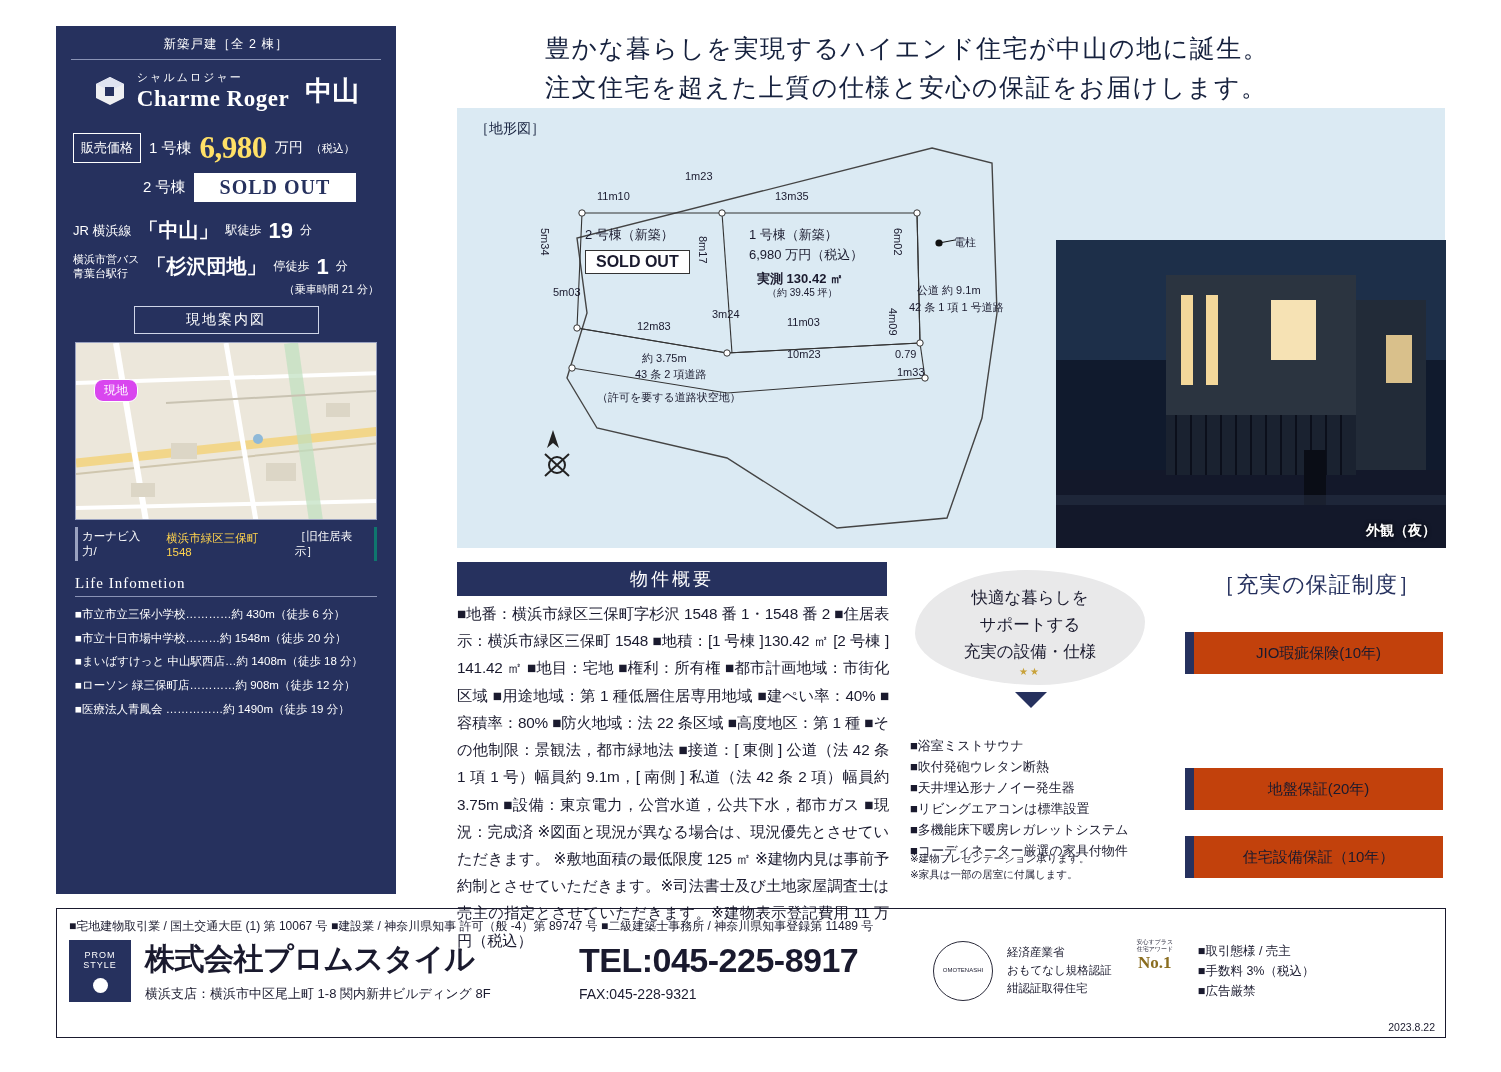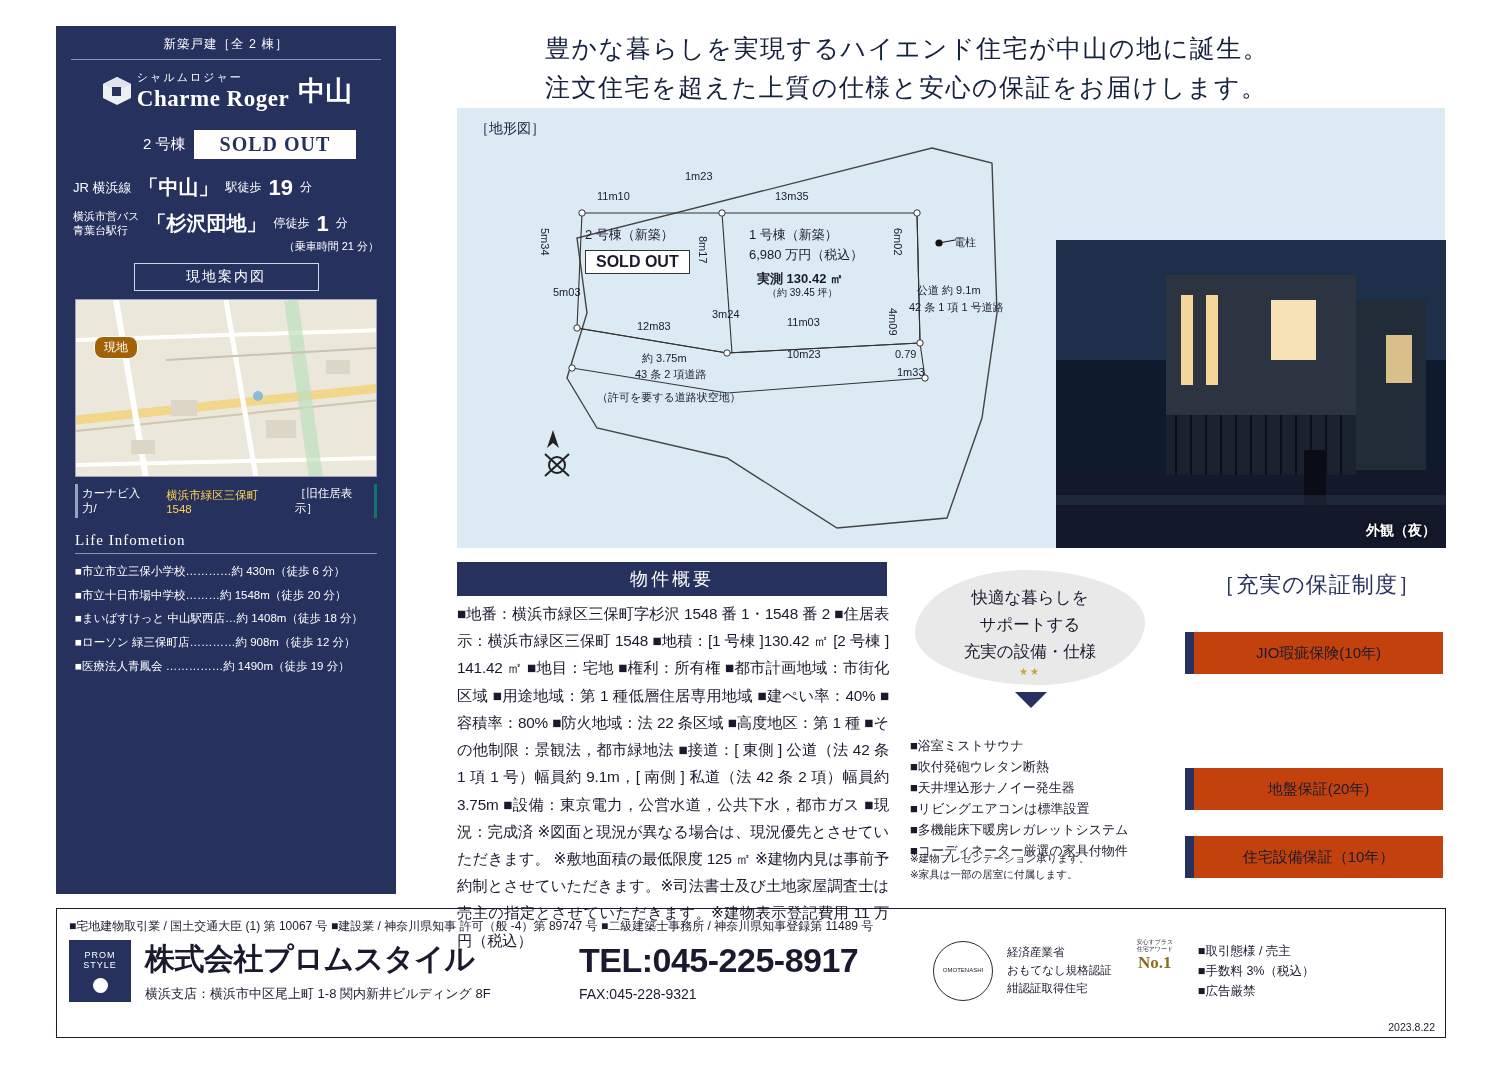--- a/index.html
+++ b/index.html
@@ -19,21 +19,21 @@
     position:absolute; left:56px; top:26px; width:340px; height:868px;
     background:#26315e; color:#fff;
     border:1px solid #26315e;
   }
   .lp-top-label {
     text-align:center; font-size:12.5px; letter-spacing:1px;
     padding-top:9px; padding-bottom:6px;
   }
   .lp-divider { height:1px; background:#8a93b5; margin:0 14px; }
 
-  .brand-row { display:flex; align-items:center; justify-content:center; gap:3px; padding:10px 0 6px; }
+  .brand-row { display:flex; align-items:center; justify-content:center; gap:10px; padding:10px 0 6px; }
   .brand-cube { width:34px; height:34px; position:relative; }
   .brand-text { text-align:left; }
   .brand-kana { font-size:11px; letter-spacing:2px; margin-bottom:1px; }
   .brand-name { font-size:23px; font-weight:bold; letter-spacing:0.5px; font-family:"Liberation Serif", serif; }
   .brand-jp { font-size:27px; font-weight:bold; margin-left:6px; font-family:"Liberation Serif", serif; }
 
   .price-block { margin-top:12px; padding:0 16px; }
   .price-row { display:flex; align-items:center; gap:8px; margin-bottom:7px; }
   .price-tag {
     border:1px solid #fff; font-size:13px; padding:5px 7px; white-space:nowrap;
@@ -58,21 +58,21 @@
 
   .map-title {
     margin:10px auto 8px; width:185px; text-align:center;
     border:1px solid #cfd5e8; font-size:14px; padding:4px 0; letter-spacing:2px;
   }
   .map-img {
     margin:0 18px; height:178px; border:1px solid #9aa2c0; position:relative; overflow:hidden;
     background:#e9e4d8;
   }
   .map-badge {
-    position:absolute; left:18px; top:36px; background:#a16207; color:#fff;
+    position:absolute; left:18px; top:36px; background:#d946ef; color:#fff;
     font-size:12px; padding:2px 9px; border-radius:9px; border:1px solid #fff;
   }
   .map-caption {
     margin:7px 18px 0; font-size:11.5px; display:flex; align-items:center; gap:16px; justify-content:center;
     border-left:3px solid #9aa2c0; border-right:3px solid #0f766e; padding:2px 4px;
   }
   .map-caption .hl { color:#ffd34d; }
 
   .life-title { margin:14px 18px 6px; font-size:15px; font-family:"Liberation Serif", serif; letter-spacing:1px; border-bottom:1px solid #8a93b5; padding-bottom:4px;}
   .life-list { margin:0 18px; }
@@ -188,20 +188,27 @@
         </svg>
       </span>
       <span class="brand-text">
         <div class="brand-kana">シャルムロジャー</div>
         <div class="brand-name">Charme Roger</div>
       </span>
       <span class="brand-jp">中山</span>
     </div>
 
     <div class="price-block">
+      <div class="price-row">
+        <span class="price-tag">販売価格</span>
+        <span class="price-unit">1 号棟</span>
+        <span class="price-num">6,980</span>
+        <span class="price-man">万円</span>
+        <span class="price-tax">（税込）</span>
+      </div>
       <div class="price-row" style="padding-left:70px;">
         <span class="price-unit">2 号棟</span>
         <span class="soldout-box">SOLD OUT</span>
       </div>
     </div>
 
     <div class="access">
       <div class="access-row">
         <span class="ac-line">JR 横浜線</span>
         <span class="ac-station">「中山」</span>

